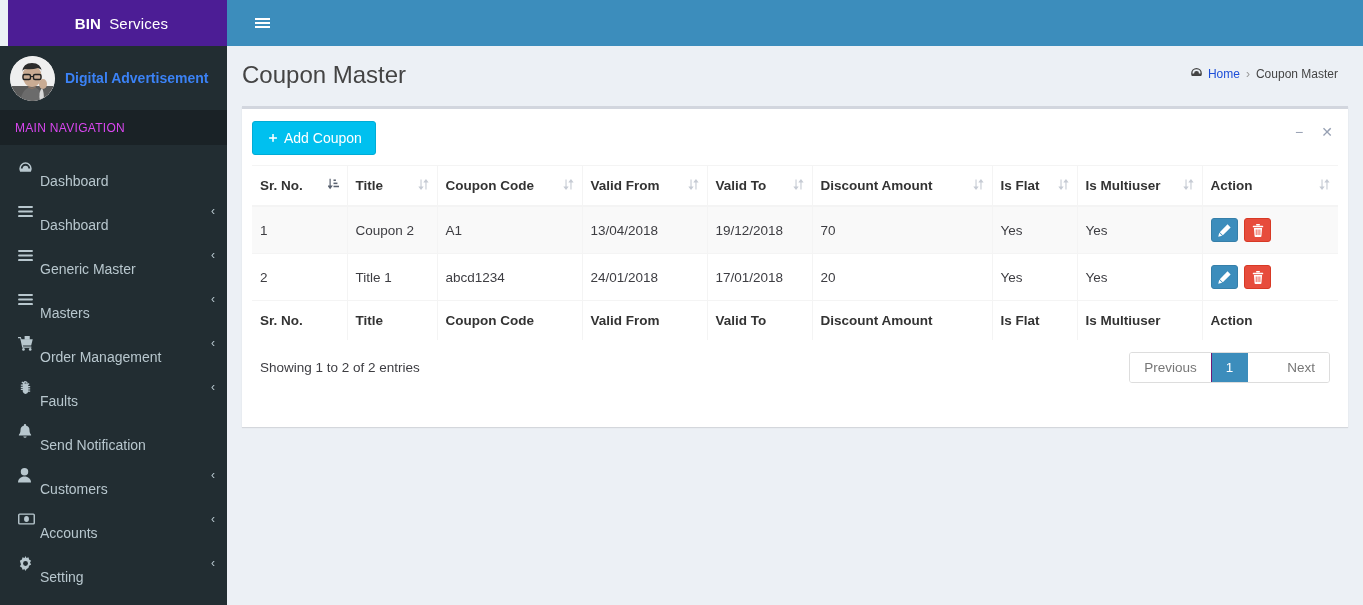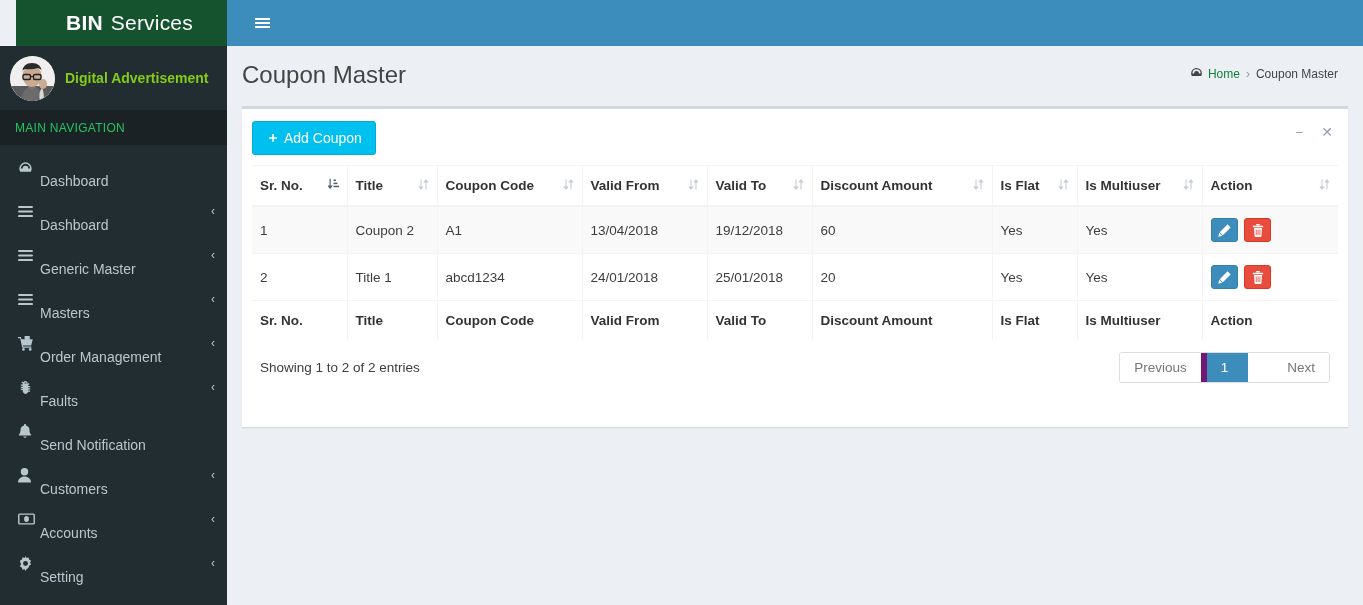--- a/index.html
+++ b/index.html
@@ -6,26 +6,26 @@
   html, body {
     width: 1363px; height: 605px;
     font-family: "Liberation Sans", sans-serif;
     background: #ecf0f5;
     overflow: hidden;
   }
   body { font-size: 14px; color: #333; }
 
   
   .logo-bar {
-    position: absolute; left: 16px; top: 0;
+    position: absolute; left: 8px; top: 0;
     width: 227px; height: 46px;
-    background: #14532d;
+    background: #4c1d95;
     color: #fff;
     display: flex; align-items: center; justify-content: center;
-    font-size: 21px; letter-spacing: .2px;
+    font-size: 15px; letter-spacing: .2px;
   }
   .logo-bar .lb { font-weight: bold; }
   .logo-bar .ll { font-weight: normal; margin-left: 8px; }
 
   .navbar {
     position: absolute; left: 227px; top: 0;
     width: 1136px; height: 46px;
     background: #3c8dbc;
   }
   .hamburger {
@@ -52,24 +52,24 @@
     border-bottom: 1px solid #1a2226;
   }
   .avatar {
     width: 45px; height: 45px; border-radius: 50%;
     overflow: hidden; flex: none; margin-right: 10px;
     background: #d9d9d9;
     position: relative;
   }
   .avatar svg { display: block; }
   .user-name {
-    color: #84cc16; font-weight: bold; font-size: 14px;
+    color: #3b82f6; font-weight: bold; font-size: 14px;
   }
   .nav-header {
-    color: #22c55e; font-size: 12px;
+    color: #d946ef; font-size: 12px;
     padding: 10px 25px 10px 15px;
     background: #1a2226;
     letter-spacing: .3px;
   }
   .nav-item {
     display: flex; align-items: center;
     height: 44px; padding: 0 12px 0 15px;
     color: #b8c7ce; font-size: 14px;
     cursor: pointer; position: relative;
     border-left: 3px solid transparent;
@@ -94,21 +94,21 @@
   }
   .page-title {
     font-size: 24px; font-weight: normal; color: #444;
     line-height: 28px;
   }
   .breadcrumb {
     position: absolute; right: 25px; top: 20px;
     font-size: 12px; color: #444;
     display: flex; align-items: center; gap: 6px;
   }
-  .breadcrumb .home-link { color: #15803d; display: flex; align-items: center; gap: 5px; }
+  .breadcrumb .home-link { color: #1d4ed8; display: flex; align-items: center; gap: 5px; }
   .breadcrumb .sep { color: #999; }
   .breadcrumb .cur { color: #444; }
 
   .box {
     margin: 10px 15px 0 15px;
     background: #fff;
     border-top: 3px solid #d2d6de;
     box-shadow: 0 1px 1px rgba(0,0,0,.1);
     position: relative;
   }
@@ -186,21 +186,21 @@
     gap: 32px;
   }
   .dt-info { font-size: 13.5px; color: #3d3d42; }
   .pagination {
     display: flex; border-radius: 3px; overflow: hidden;
     border: 1px solid #ddd; background: #fff;
   }
   .pagination .pg {
     padding: 7px 14px; font-size: 13.5px; color: #777;
     background: #fff; cursor: pointer;
-    border-right: 6px solid #701a75;
+    border-right: 1px solid #701a75;
   }
   .pagination .pg:last-child { border-right: none; padding-left: 39px; }
   .pagination .pg.active { background: #3c8dbc; color: #fff; border-color: #3c8dbc; }
   .box-footer-space { height: 28px; background: #fff; }
 </style>
 </head>
 <body>
 
 <div class="logo-bar">
   <span class="lb">BIN</span>
@@ -481,21 +481,21 @@
             </th>
           </tr>
         </thead>
         <tbody>
           <tr class="odd">
             <td>1</td>
             <td>Coupon 2</td>
             <td>A1</td>
             <td>13/04/2018</td>
             <td>19/12/2018</td>
-            <td>60</td>
+            <td>70</td>
             <td>Yes</td>
             <td>Yes</td>
             <td>
               <span class="btn-ico btn-edit">
                 <svg width="13" height="13" viewBox="0 0 14 14" fill="#fff">
                     <path d="M10.3 0.4 13.6 3.7 5.2 12.1 1.9 8.8z"></path>
                     <path d="M1.3 9.5 0.3 13.7 4.5 12.7z"></path>
                   </svg>
               </span>
               <span class="btn-ico btn-del">
@@ -508,21 +508,21 @@
                     <rect x="7.6" y="5.9" width="0.9" height="6" fill="#e74c3c"></rect>
                   </svg>
               </span>
             </td>
           </tr>
           <tr class="even">
             <td>2</td>
             <td>Title 1</td>
             <td>abcd1234</td>
             <td>24/01/2018</td>
-            <td>25/01/2018</td>
+            <td>17/01/2018</td>
             <td>20</td>
             <td>Yes</td>
             <td>Yes</td>
             <td>
               <span class="btn-ico btn-edit">
                 <svg width="13" height="13" viewBox="0 0 14 14" fill="#fff">
                     <path d="M10.3 0.4 13.6 3.7 5.2 12.1 1.9 8.8z"></path>
                     <path d="M1.3 9.5 0.3 13.7 4.5 12.7z"></path>
                   </svg>
               </span>

